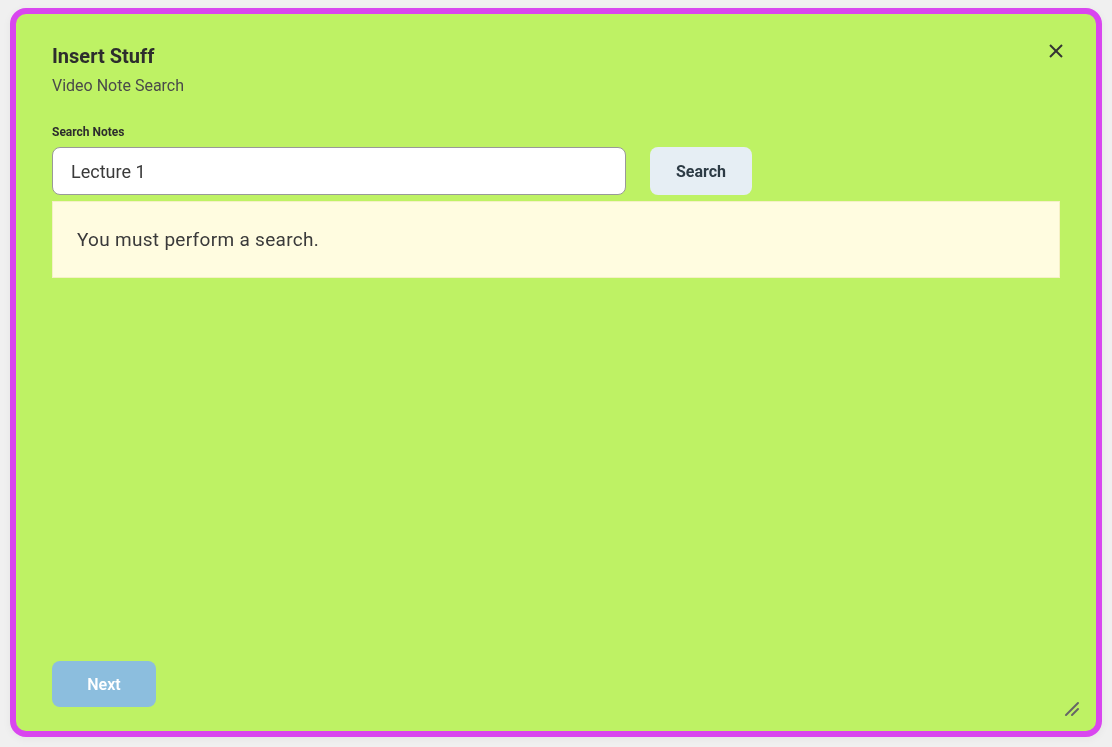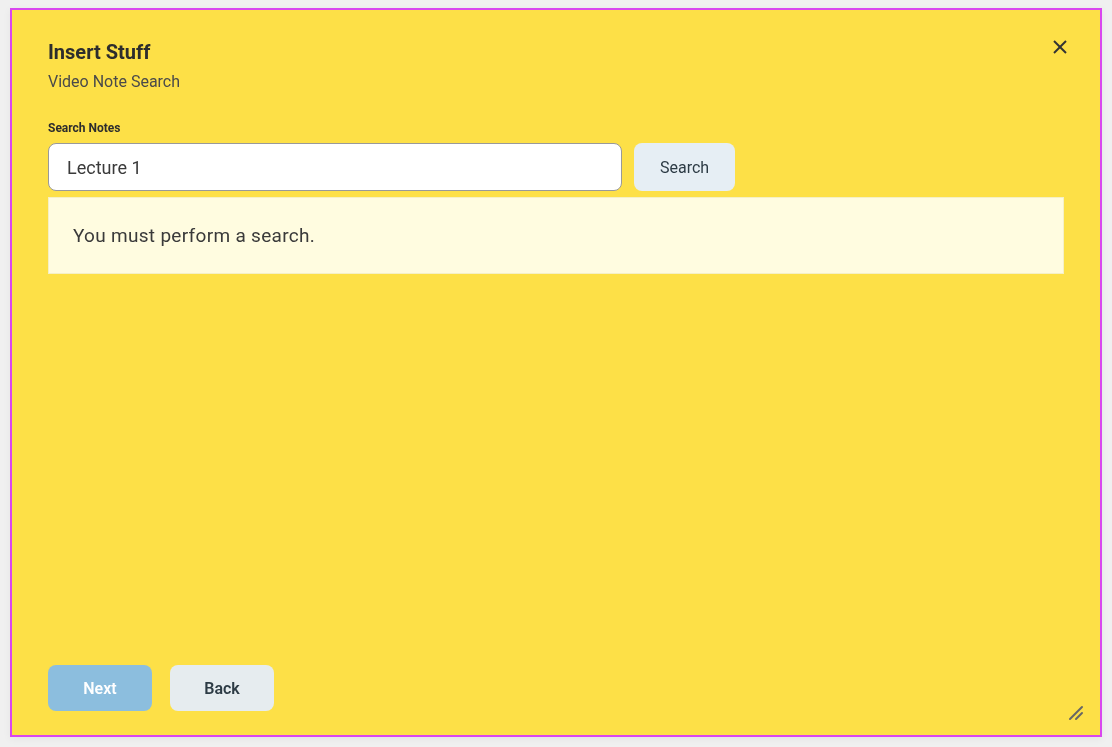--- a/index.html
+++ b/index.html
@@ -16,23 +16,23 @@
       position: relative;
       overflow: hidden;
     }
 
     .dialog {
       position: absolute;
       top: 8px;
       left: 10px;
       right: 10px;
       bottom: 10px;
-      background: #fde047;
-      border: 2px solid #d946ef;
-      border-radius: 0;
+      background: #bef264;
+      border: 6px solid #d946ef;
+      border-radius: 16px;
       box-shadow: 0 2px 8px rgba(0,0,0,0.05);
       display: flex;
       flex-direction: column;
       padding: 30px 36px 24px 36px;
     }
 
     .dialog-close {
       position: absolute;
       top: 20px;
       right: 22px;
@@ -70,21 +70,21 @@
       font-size: 12px;
       font-weight: 700;
       color: #2d2d2d;
       margin-bottom: 8px;
       display: block;
     }
 
     .search-row {
       display: flex;
       align-items: center;
-      gap: 12px;
+      gap: 24px;
       margin-bottom: 6px;
     }
 
     .search-input {
       width: 574px;
       height: 48px;
       border: 1px solid #999999;
       border-radius: 8px;
       padding: 0 18px;
       font-size: 18px;
@@ -93,21 +93,21 @@
       font-family: inherit;
     }
 
     .search-btn {
       height: 48px;
       padding: 4px 26px;
       background: #e6eef4;
       border: none;
       border-radius: 8px;
       font-size: 16px;
-      font-weight: 400;
+      font-weight: 700;
       color: #2d3b45;
       cursor: pointer;
       font-family: inherit;
     }
 
     .search-options-link {
       color: #006fbf;
       font-size: 19px;
       text-decoration: none;
       cursor: pointer;
@@ -126,21 +126,21 @@
     .alert-text {
       font-size: 19px;
       color: #3a3a3a;
       letter-spacing: 0.3px;
     }
 
     .footer-row {
       margin-top: auto;
       display: flex;
       align-items: center;
-      gap: 18px;
+      gap: 30px;
       padding-top: 20px;
     }
 
     .btn {
       height: 46px;
       padding: 0 28px;
       border: none;
       border-radius: 8px;
       font-size: 16px;
       font-weight: 600;
@@ -205,21 +205,20 @@
     <button class="search-btn">Search</button>
   </div>
 
 
   <div class="alert-box">
     <div class="alert-text">You must perform a search.</div>
   </div>
 
   <div class="footer-row">
     <button class="btn btn-primary">Next</button>
-    <button class="btn btn-secondary">Back</button>
   </div>
 
   <div class="resize-handle">
     <span>
       <svg viewBox="0 0 18 18" fill="none" stroke="currentColor" stroke-width="2" stroke-linecap="round">
         <line x1="4" y1="16" x2="16" y2="4"></line>
         <line x1="10" y1="16" x2="16" y2="10"></line>
       </svg>
     </span>
   </div>

